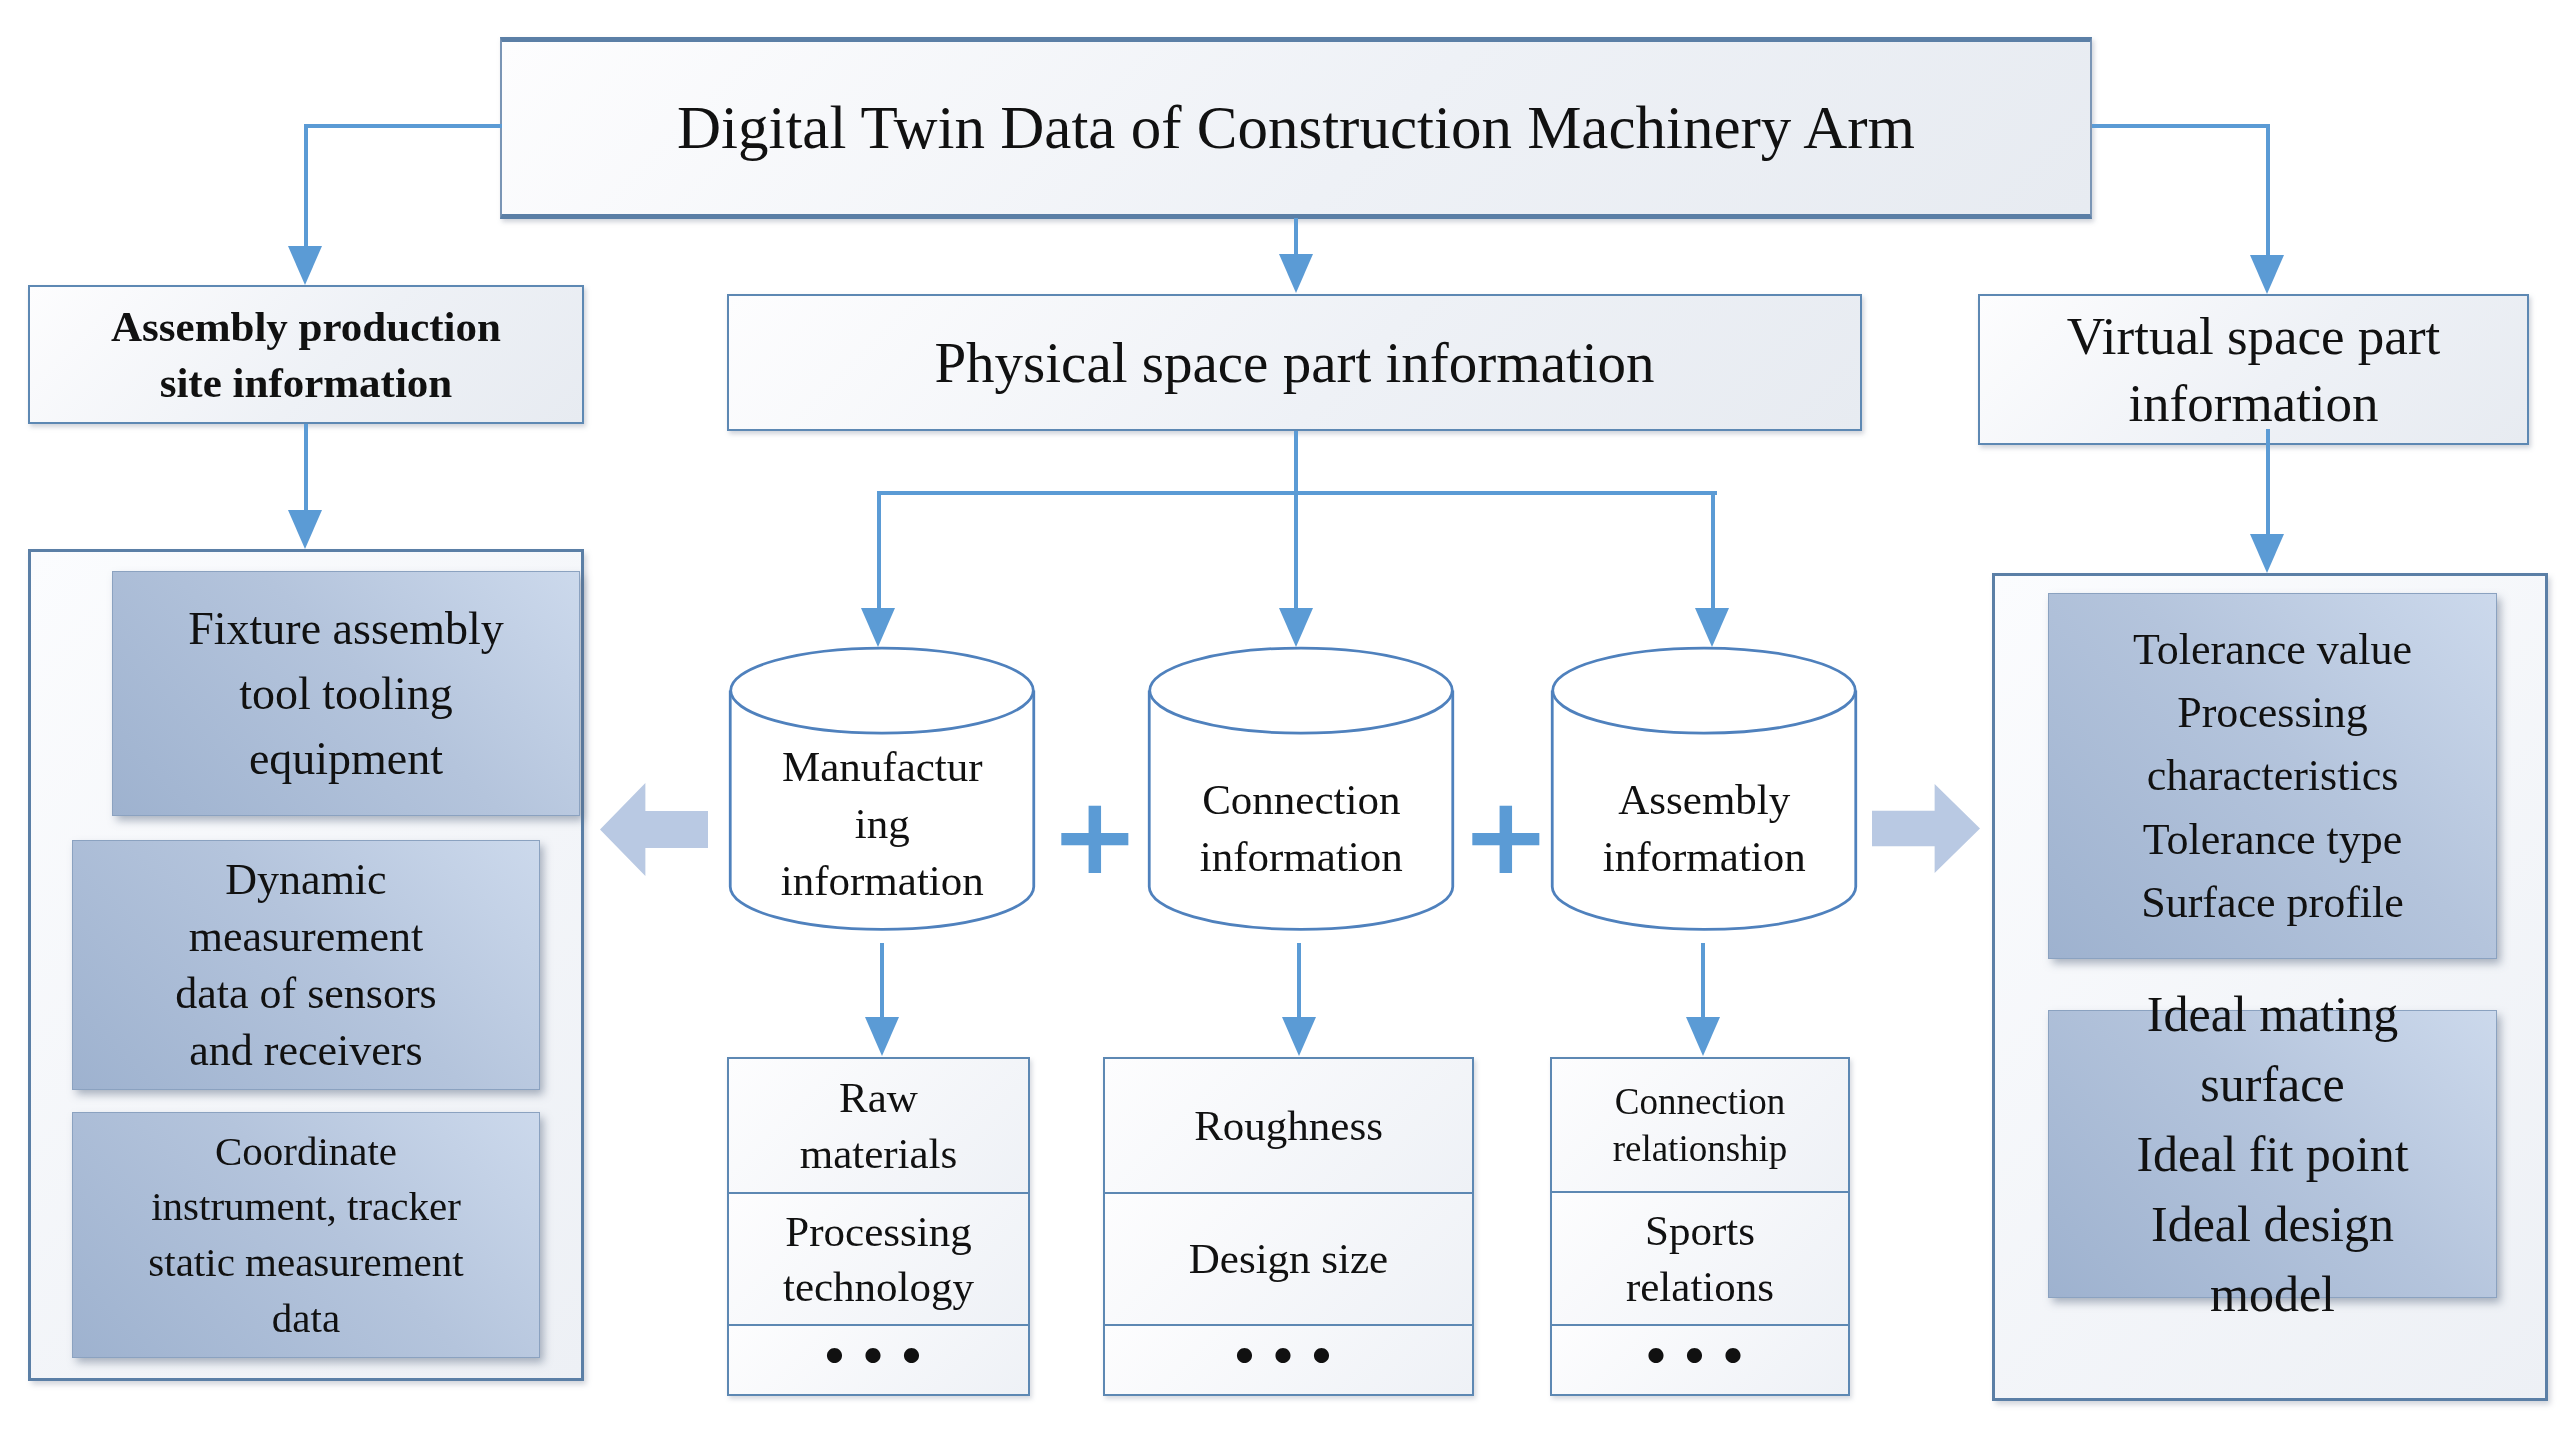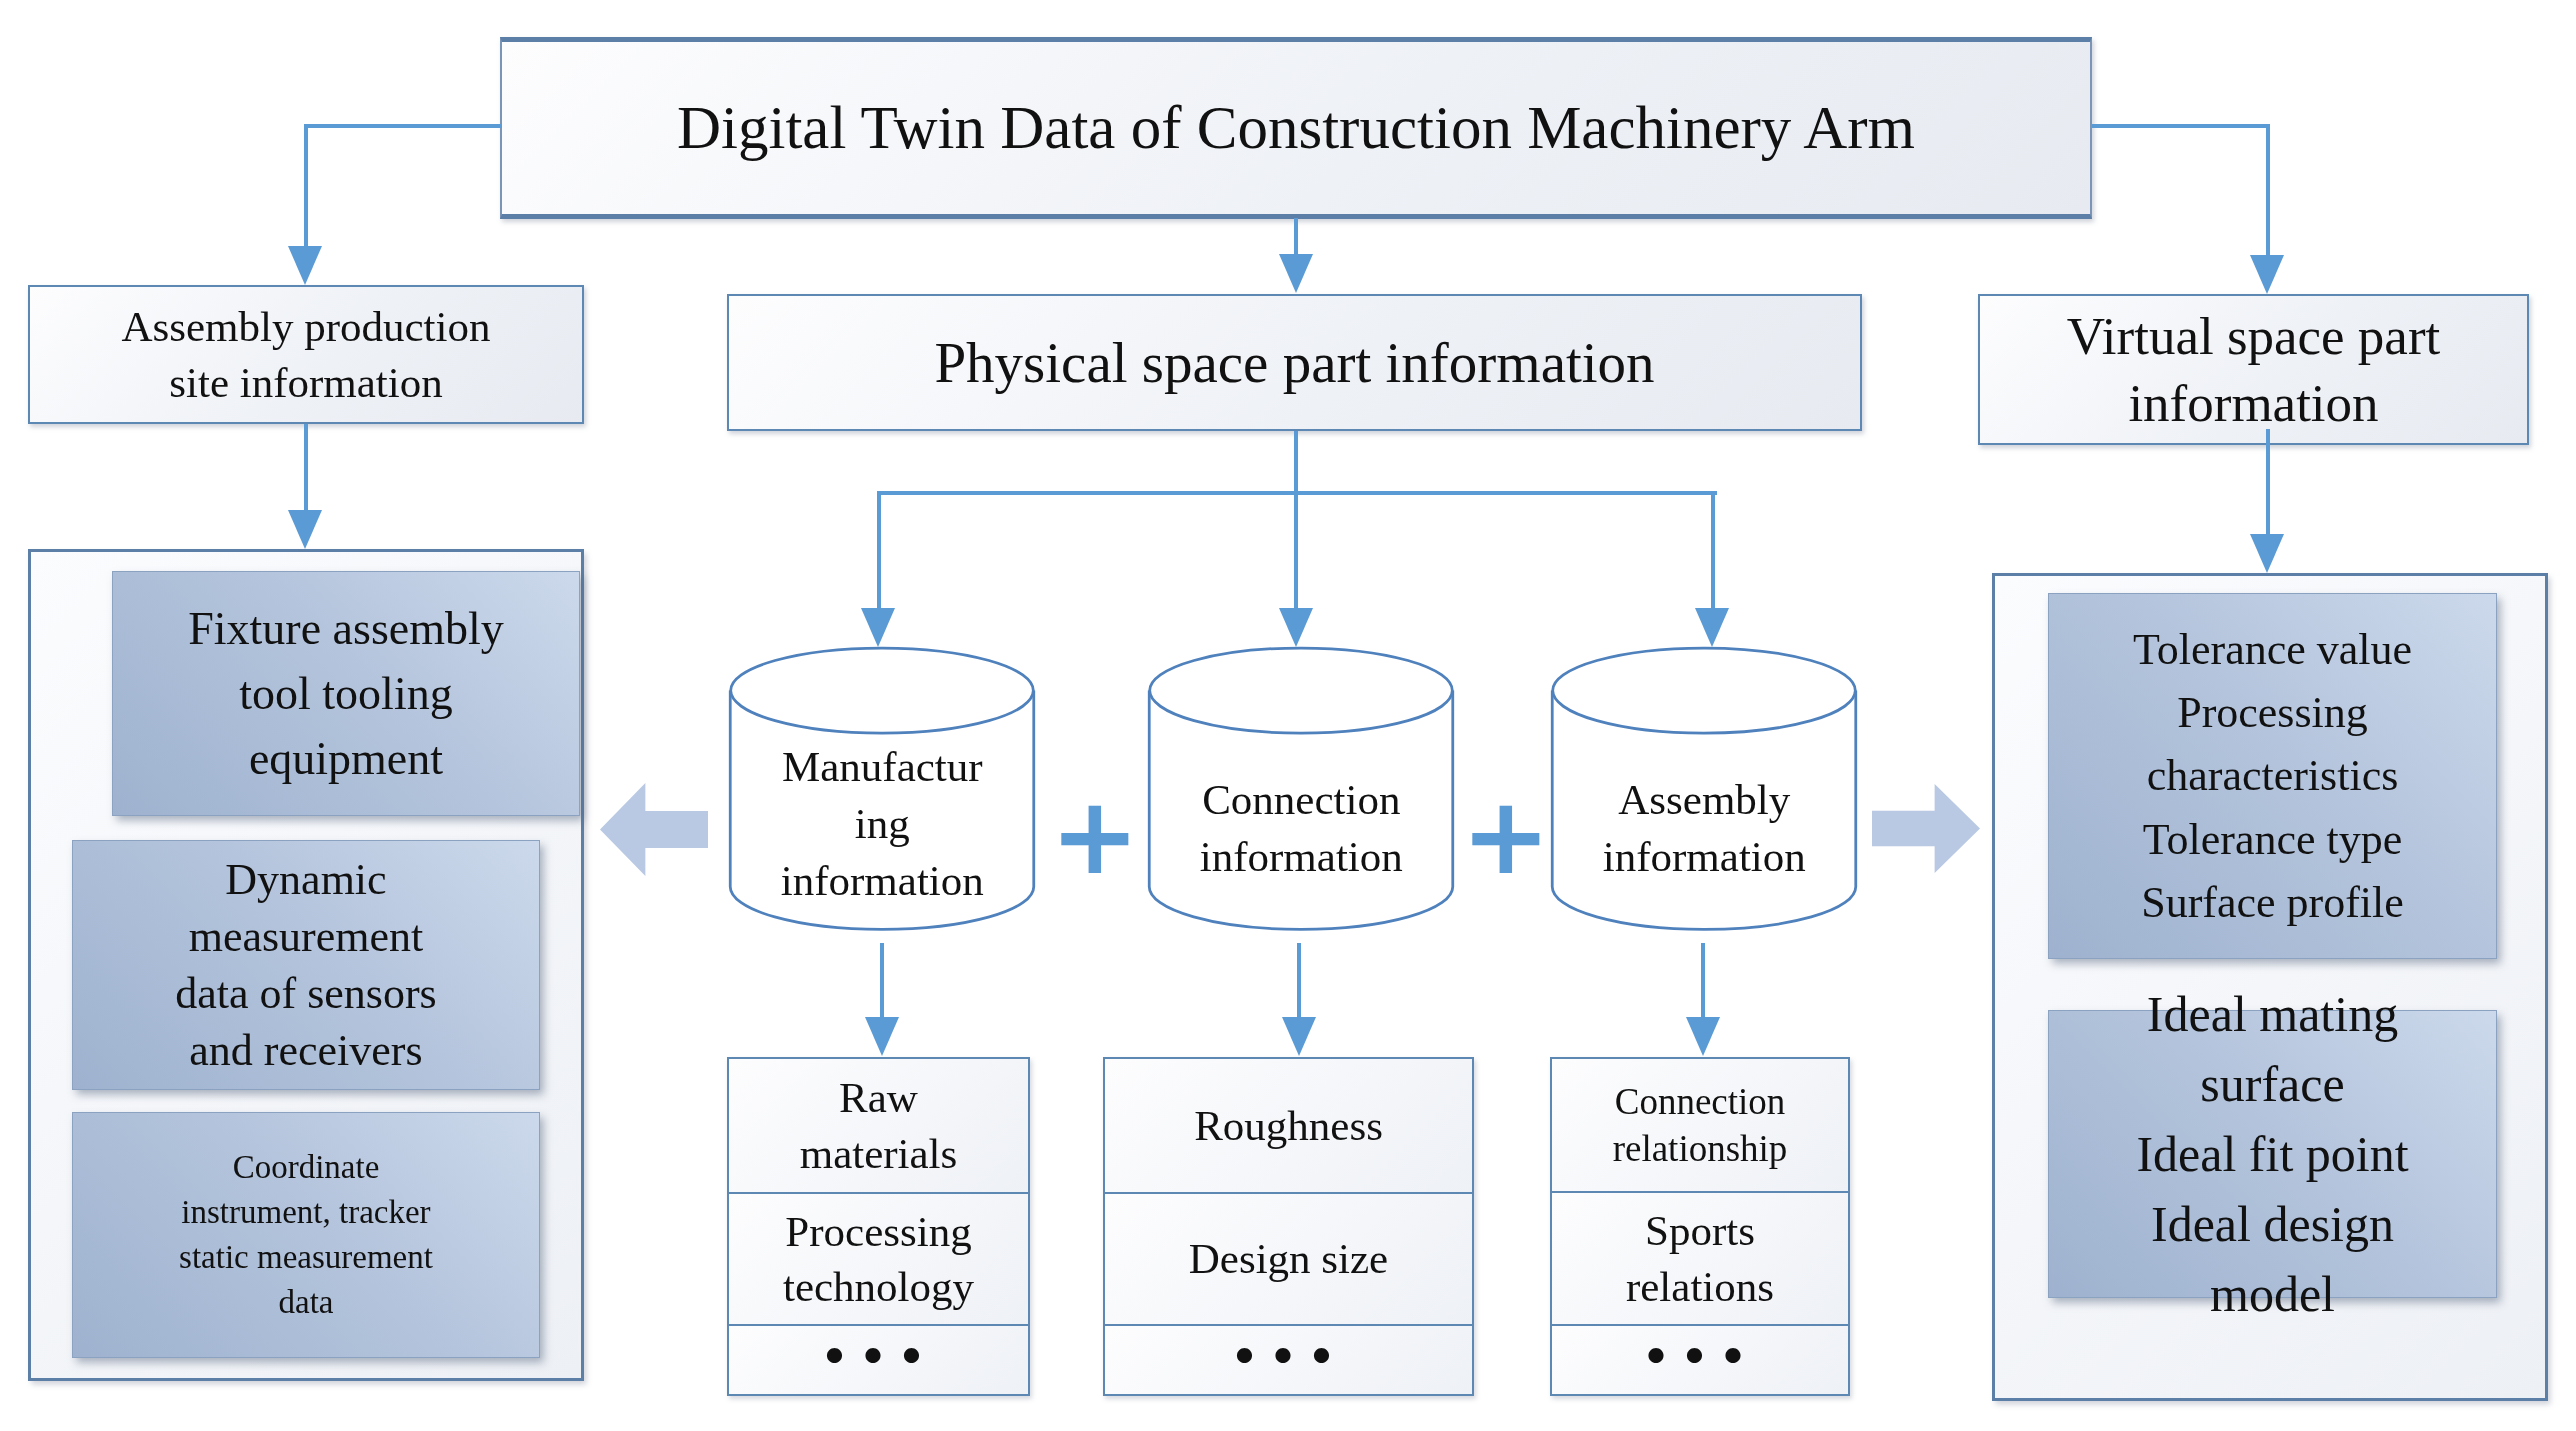--- a/index.html
+++ b/index.html
@@ -40,28 +40,28 @@
   .stack .cell{display:flex;align-items:center;justify-content:center;text-align:center;
         white-space:pre-line;font-size:43px;line-height:1.28;box-sizing:border-box;
         background:linear-gradient(135deg,#fdfdfe,#eef1f6);}
   .stack .cell + .cell{border-top:2.8px solid #5d88b3;}
   .dots{font-family:"DejaVu Sans","Liberation Sans",sans-serif;font-weight:bold;
         font-size:41px;letter-spacing:11px;line-height:1;padding-bottom:7.4px;}
 
   
   #title-box{left:500px;top:37px;width:1592px;height:182px;font-size:61px;
              border:2.8px solid #7a95b5;border-top:5.6px solid #5b7fa6;border-bottom:5.6px solid #5b7fa6;}
-  #assembly-box{left:28px;top:285px;width:556px;height:139px;font-size:43px;line-height:1.3;}
+  #assembly-box{left:28px;top:285px;width:556px;height:139px;font-size:43px;line-height:1.3;font-weight:bold;}
   #physical-box{left:727px;top:294px;width:1135px;height:137px;font-size:57px;}
   #virtual-box{left:1978px;top:294px;width:551px;height:151px;font-size:53px;line-height:1.25;}
 
   #left-container{left:28px;top:549px;width:556px;height:832px;}
   #left-item-0{left:72px;top:571px;width:468px;height:245px;font-size:46px;line-height:1.42;margin-left:40px;}
   #left-item-1{left:72px;top:840px;width:468px;height:250px;font-size:44px;line-height:1.3;}
-  #left-item-2{left:72px;top:1112px;width:468px;height:246px;font-size:33px;line-height:1.36;}
+  #left-item-2{left:72px;top:1112px;width:468px;height:246px;font-size:41px;line-height:1.36;}
 
   #right-container{left:1992px;top:573px;width:556px;height:828px;}
   #right-item-0{left:2048px;top:593px;width:449px;height:366px;font-size:44px;line-height:1.44;}
   #right-item-1{left:2048px;top:1010px;width:449px;height:288px;font-size:50px;line-height:1.4;}
 
   #cyl-0{left:727px;top:644px;}  #cyl-0 .cyl-label{left:9.3px;top:88px;width:292px;height:185px;}
   #cyl-1{left:1146px;top:644px;} #cyl-1 .cyl-label{left:9.3px;top:111px;width:292px;height:148px;}
   #cyl-2{left:1549px;top:644px;} #cyl-2 .cyl-label{left:9.3px;top:111px;width:292px;height:148px;}
   #plus-0{left:1050px;top:783px;} #plus-1{left:1461px;top:783px;}
 

